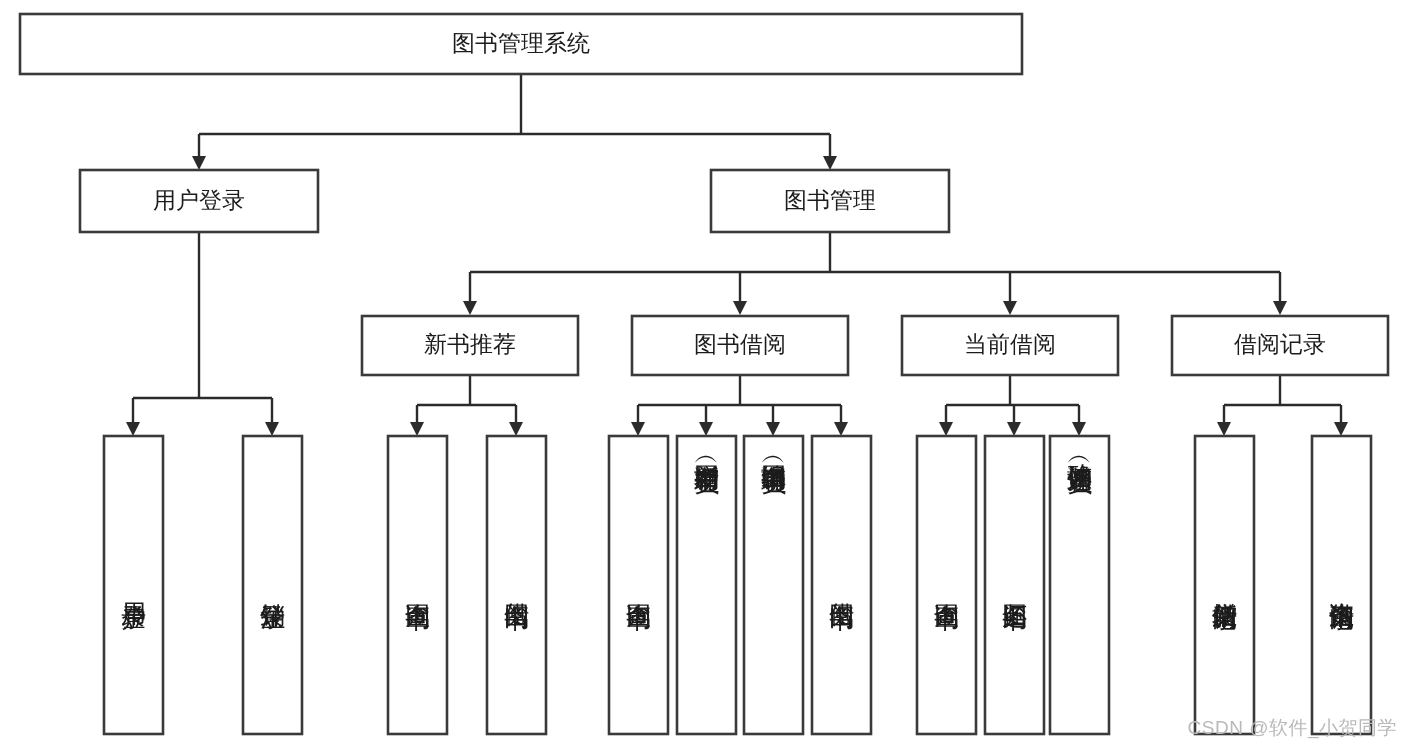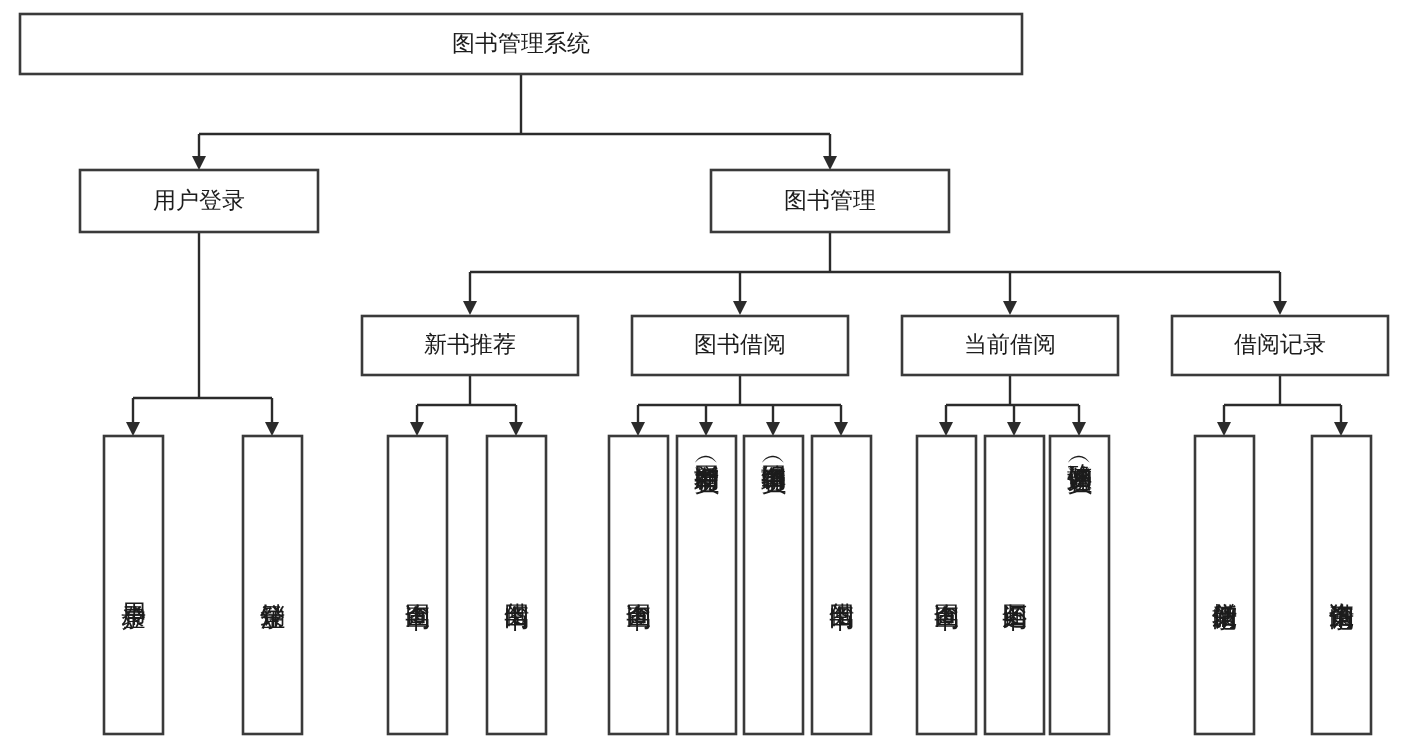--- a/index.html
+++ b/index.html
@@ -242,13 +242,14 @@
     <span class="leaf-text" style="padding-top:8px;">确认归还（管理员）</span>
   </div>
 
   <div class="leaf-text-wrap" style="left:1195px; top:436px; width:59px; height:298px;">
     <span class="leaf-text">新增借阅记录</span>
   </div>
   <div class="leaf-text-wrap" style="left:1312px; top:436px; width:59px; height:298px;">
     <span class="leaf-text">查询借阅记录</span>
   </div>
 
+  <div class="watermark">CSDN @软件_小贺同学</div>
 </div>
 
 </body></html>

